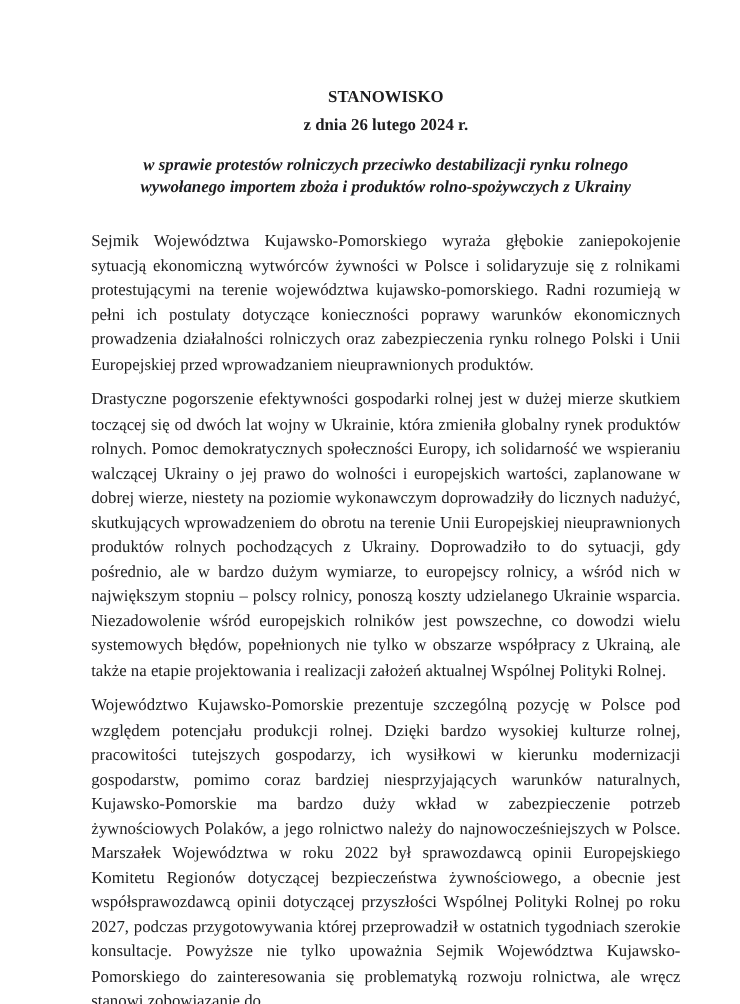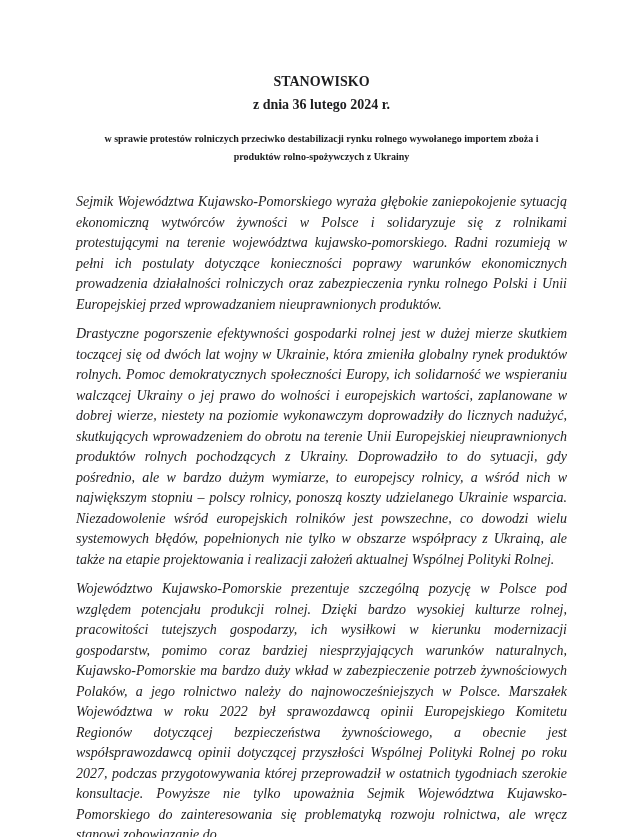--- a/index.html
+++ b/index.html
@@ -22,45 +22,45 @@
   .doc-header { text-align: center; }
   .h-line {
     font-weight: bold;
     font-size: 14px;
     line-height: 23px;
     text-align: center;
     white-space: nowrap;
   }
   .subject {
     font-weight: bold;
-    font-size: 10px;
+    font-size: 14px;
     line-height: 18px;
     text-align: center;
     margin: 14px auto 0;
     max-width: 478px;
+    font-style: italic;
   }
   .doc-body {
     margin-top: 26px;
     font-size: 14px;
     line-height: 20.5px;
     text-align: justify;
   }
   .doc-body p {
     margin: 0 0 9px 0;
     text-indent: 0;
-    font-style: italic;
   }
 </style>
 </head>
 <body>
 
 <div class="page">
   <header class="doc-header">
     <div class="h-line">STANOWISKO</div>
-    <div class="h-line">z dnia 36 lutego 2024 r.</div>
+    <div class="h-line">z dnia 26 lutego 2024 r.</div>
     <div class="subject">w sprawie protestów rolniczych przeciwko destabilizacji rynku rolnego wywołanego importem zboża i produktów rolno-spożywczych z Ukrainy</div>
   </header>
 
   <main class="doc-body">
     <p>Sejmik Województwa Kujawsko-Pomorskiego wyraża głębokie zaniepokojenie sytuacją ekonomiczną wytwórców żywności w Polsce i solidaryzuje się z rolnikami protestującymi na terenie województwa kujawsko-pomorskiego. Radni rozumieją w pełni ich postulaty dotyczące konieczności poprawy warunków ekonomicznych prowadzenia działalności rolniczych oraz zabezpieczenia rynku rolnego Polski i Unii Europejskiej przed wprowadzaniem nieuprawnionych produktów.</p>
     <p>Drastyczne pogorszenie efektywności gospodarki rolnej jest w dużej mierze skutkiem toczącej się od dwóch lat wojny w Ukrainie, która zmieniła globalny rynek produktów rolnych. Pomoc demokratycznych społeczności Europy, ich solidarność we wspieraniu walczącej Ukrainy o jej prawo do wolności i europejskich wartości, zaplanowane w dobrej wierze, niestety na poziomie wykonawczym doprowadziły do licznych nadużyć, skutkujących wprowadzeniem do obrotu na terenie Unii Europejskiej nieuprawnionych produktów rolnych pochodzących z Ukrainy. Doprowadziło to do sytuacji, gdy pośrednio, ale w bardzo dużym wymiarze, to europejscy rolnicy, a wśród nich w największym stopniu – polscy rolnicy, ponoszą koszty udzielanego Ukrainie wsparcia. Niezadowolenie wśród europejskich rolników jest powszechne, co dowodzi wielu systemowych błędów, popełnionych nie tylko w obszarze współpracy z Ukrainą, ale także na etapie projektowania i realizacji założeń aktualnej Wspólnej Polityki Rolnej.</p>
     <p>Województwo Kujawsko-Pomorskie prezentuje szczególną pozycję w Polsce pod względem potencjału produkcji rolnej. Dzięki bardzo wysokiej kulturze rolnej, pracowitości tutejszych gospodarzy, ich wysiłkowi w kierunku modernizacji gospodarstw, pomimo coraz bardziej niesprzyjających warunków naturalnych, Kujawsko-Pomorskie ma bardzo duży wkład w zabezpieczenie potrzeb żywnościowych Polaków, a jego rolnictwo należy do najnowocześniejszych w Polsce. Marszałek Województwa w roku 2022 był sprawozdawcą opinii Europejskiego Komitetu Regionów dotyczącej bezpieczeństwa żywnościowego, a obecnie jest współsprawozdawcą opinii dotyczącej przyszłości Wspólnej Polityki Rolnej po roku 2027, podczas przygotowywania której przeprowadził w ostatnich tygodniach szerokie konsultacje. Powyższe nie tylko upoważnia Sejmik Województwa Kujawsko-Pomorskiego do zainteresowania się problematyką rozwoju rolnictwa, ale wręcz stanowi zobowiązanie do</p>
   </main>
 </div>
 

